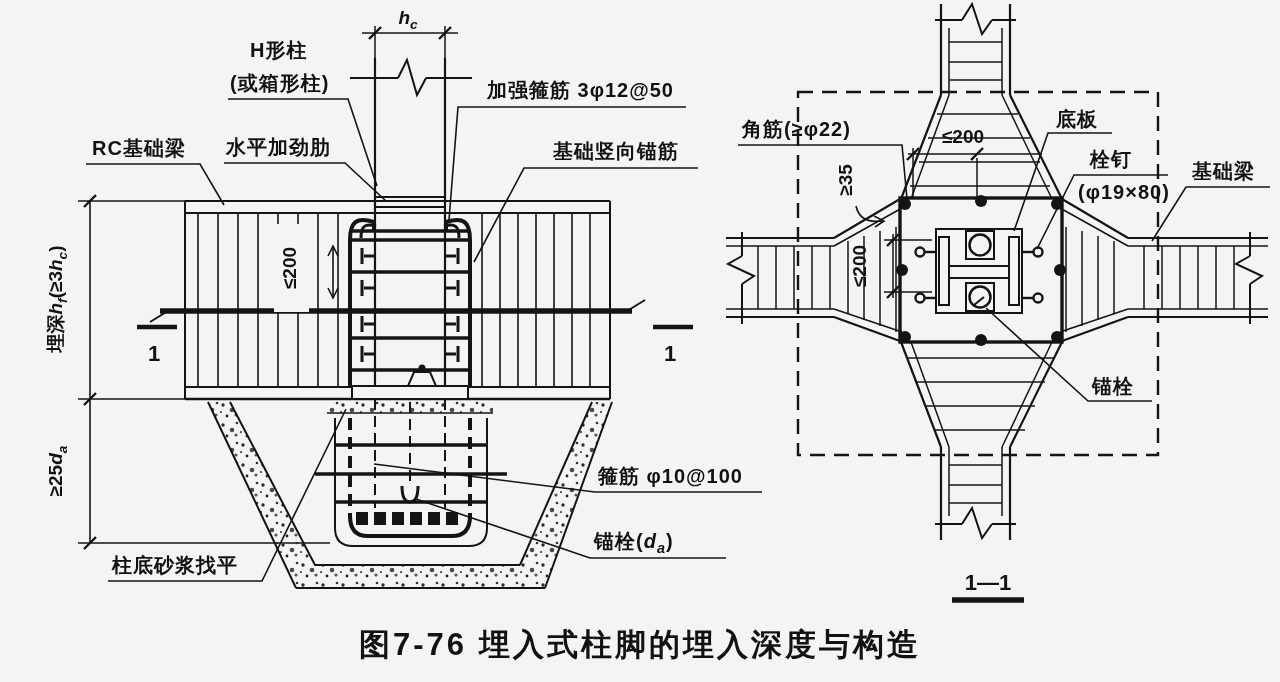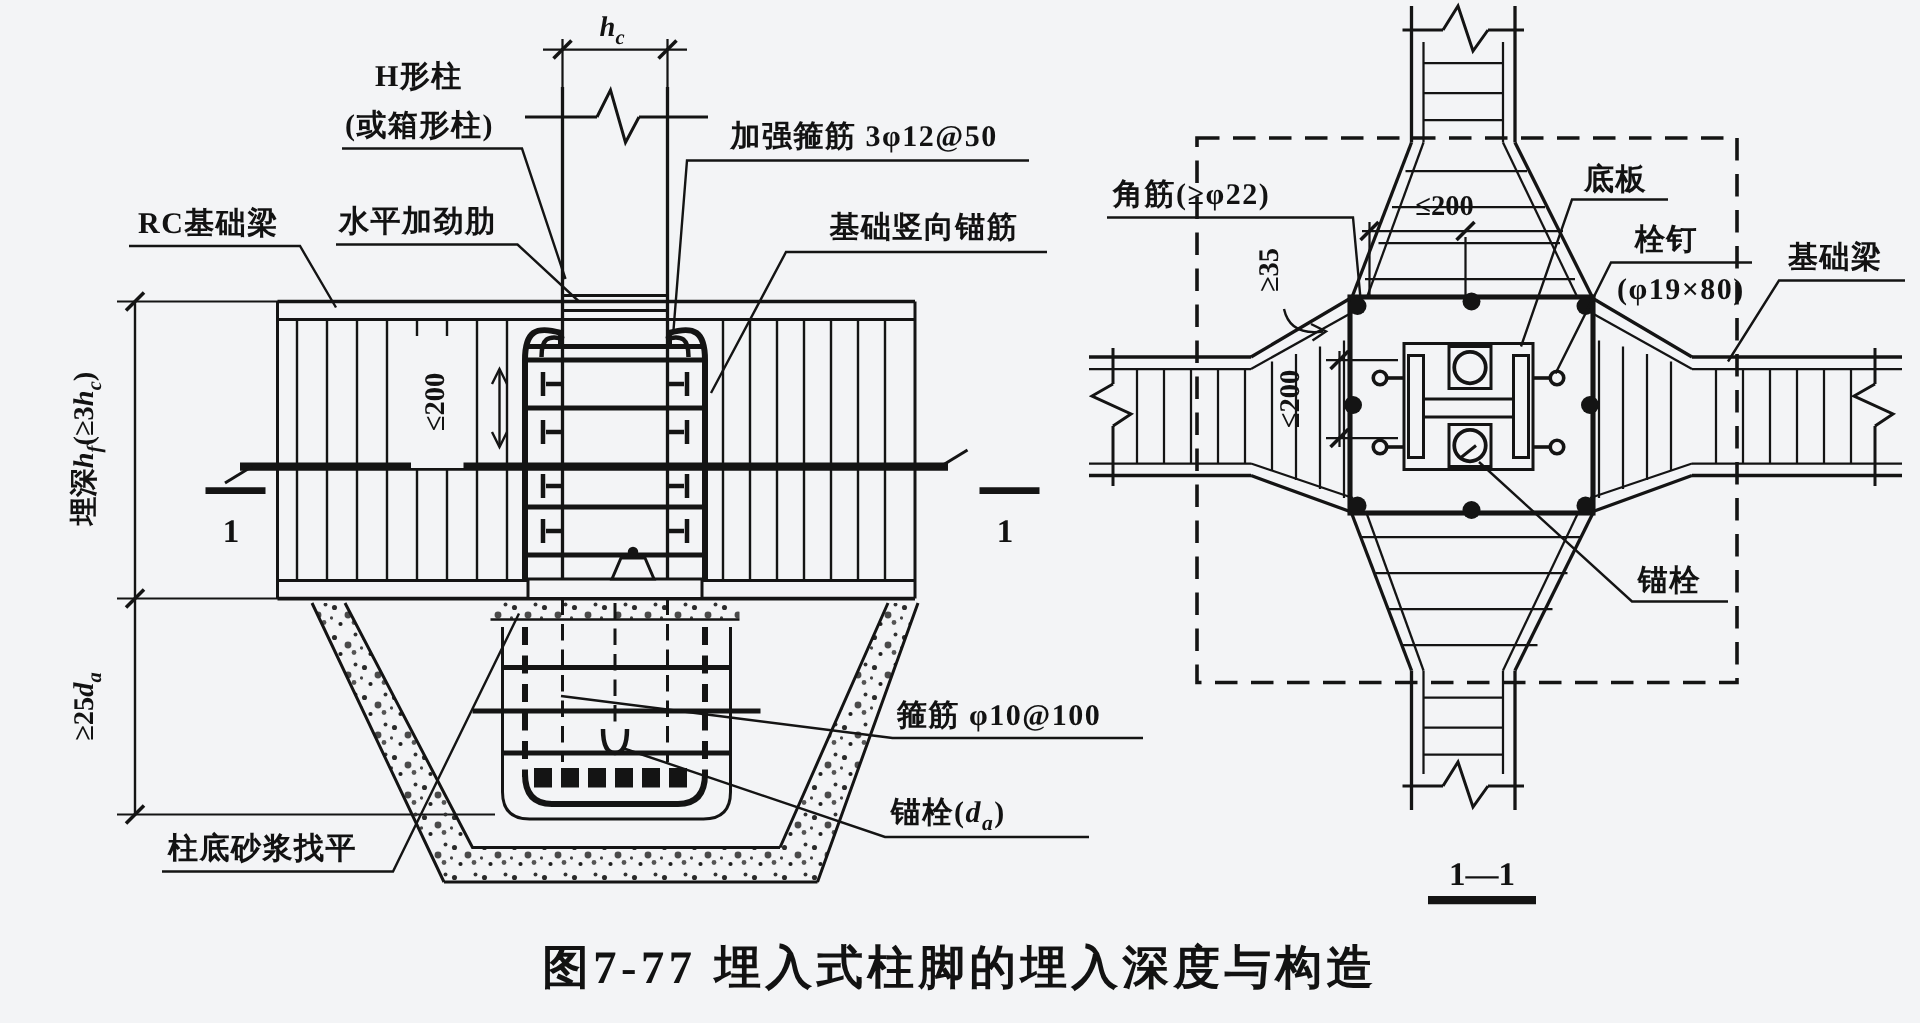--- a/index.html
+++ b/index.html
@@ -1,18 +1,18 @@
 <!DOCTYPE html>
 <html><head>
 <meta charset="utf-8">
 <style>
   html,body{margin:0;padding:0;}
   body{background:#e8e9ec;}
   #stage{position:relative;width:1280px;height:682px;background:#f3f4f6;overflow:hidden;
-         font-family:Liberation Serif, serif;}
+         font-family:Liberation Sans, sans-serif;}
   svg{position:absolute;left:0;top:0;}
   svg text{fill:#121212;}
   .lbl{font-size:20px;font-weight:700;letter-spacing:1px;}
   .dim{font-size:19px;font-weight:700;}
   .mark{font-size:22px;font-weight:700;}
   .caption{position:absolute;left:0;right:0;bottom:16px;text-align:center;
            font-size:31px;font-weight:700;color:#121212;letter-spacing:3px;}
   .caption span{margin:0 6px;}
 </style>
 </head>
@@ -407,15 +407,15 @@
       </g>
       <g>
         <text class="mark" x="988" y="590" text-anchor="middle" stroke="none" fill="#121212">1—1</text>
         <line x1="952" y1="600" x2="1024" y2="600" stroke-width="5.5"></line>
       </g>
     </g>
   </g>
 </svg>
 
 <div class="caption">
-  <span>图7-77</span><span>埋入式柱脚的埋入深度与构造</span>
+  <span>图7-76</span><span>埋入式柱脚的埋入深度与构造</span>
 </div>
 </div>
 
 </body></html>

